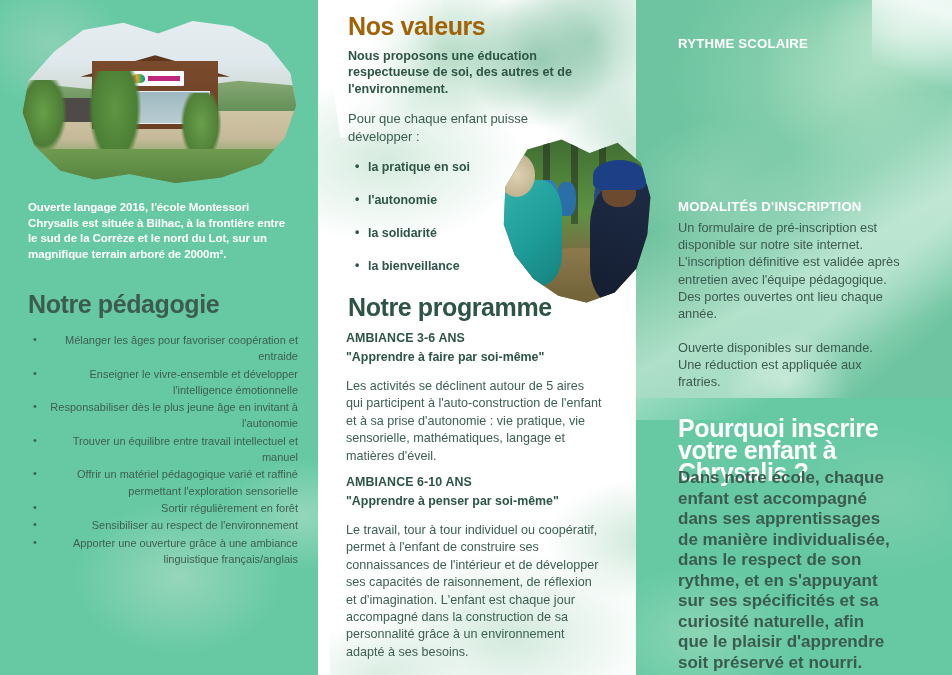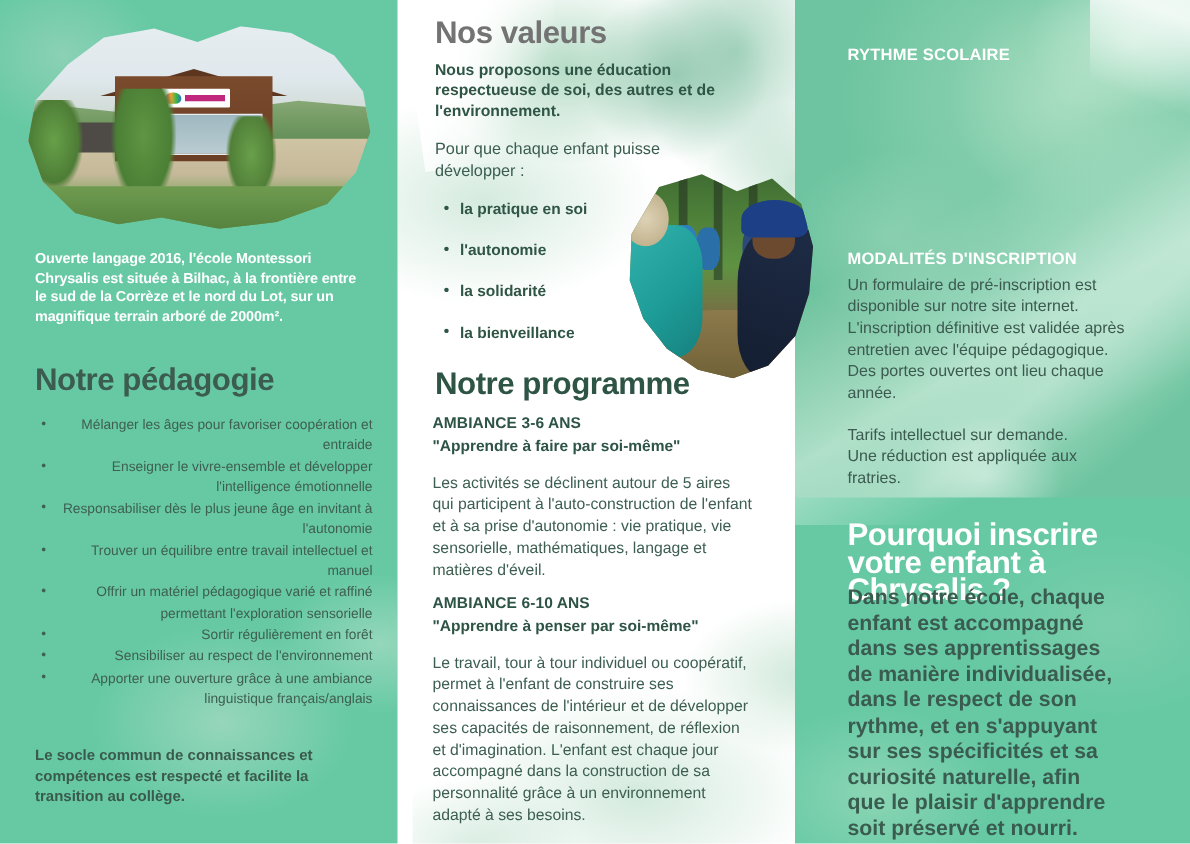--- a/index.html
+++ b/index.html
@@ -291,21 +291,21 @@
     font-size: 25px;
     font-weight: bold;
     letter-spacing: -0.4px;
   }
   .title-pedagogie {
     left: 28px; top: 290px;
     color: #3c5c50;
   }
   .title-valeurs {
     left: 348px; top: 12px;
-    color: #737373;
+    color: #a16207;
   }
   .title-programme {
     left: 348px; top: 293px;
     color: #2e5446;
   }
   .title-pourquoi {
     left: 678px; top: 417px;
     width: 250px;
     color: #ffffff;
     font-size: 19px;
@@ -481,21 +481,20 @@
     <li>Mélanger les âges pour favoriser coopération et entraide</li>
     <li>Enseigner le vivre-ensemble et développer l'intelligence émotionnelle</li>
     <li>Responsabiliser dès le plus jeune âge en invitant à l'autonomie</li>
     <li>Trouver un équilibre entre travail intellectuel et manuel</li>
     <li>Offrir un matériel pédagogique varié et raffiné permettant l'exploration sensorielle</li>
     <li>Sortir régulièrement en forêt</li>
     <li>Sensibiliser au respect de l'environnement</li>
     <li>Apporter une ouverture grâce à une ambiance linguistique français/anglais</li>
   </ul>
 
-  <div class="ped-footer">Le socle commun de connaissances et compétences est respecté et facilite la transition au collège.</div>
 
   <h1 class="section-title title-valeurs">Nos valeurs</h1>
   <div class="valeurs-sub">Nous proposons une éducation respectueuse de soi, des autres et de l'environnement.</div>
   <div class="valeurs-lead">Pour que chaque enfant puisse développer :</div>
 
   <ul class="bullets valeurs-list">
     <li>la pratique en soi</li>
     <li>l'autonomie</li>
     <li>la solidarité</li>
     <li>la bienveillance</li>
@@ -525,19 +524,19 @@
 
   <div class="prog-h prog-h2">AMBIANCE 6-10 ANS</div>
   <div class="prog-q prog-q2">"Apprendre à penser par soi-même"</div>
   <div class="prog-body prog-p2">Le travail, tour à tour individuel ou coopératif, permet à l'enfant de construire ses connaissances de l'intérieur et de développer ses capacités de raisonnement, de réflexion et d'imagination. L'enfant est chaque jour accompagné dans la construction de sa personnalité grâce à un environnement adapté à ses besoins.</div>
 
   <div class="right-h rh-rythme">RYTHME SCOLAIRE</div>
 
   <div class="right-h rh-modalites">MODALITÉS D'INSCRIPTION</div>
   <div class="right-body rb-modalites" style="white-space:pre-line">Un formulaire de pré-inscription est disponible sur notre site internet. L'inscription définitive est validée après entretien avec l'équipe pédagogique.
 Des portes ouvertes ont lieu chaque année.</div>
-  <div class="right-body rb-tarifs" style="white-space:pre-line">Tarifs intellectuel sur demande.
+  <div class="right-body rb-tarifs" style="white-space:pre-line">Ouverte disponibles sur demande.
 Une réduction est appliquée aux fratries.</div>
 
   <h1 class="section-title title-pourquoi">Pourquoi inscrire votre enfant à Chrysalis ?</h1>
   <div class="pourquoi-body">Dans notre école, chaque enfant est accompagné dans ses apprentissages de manière individualisée, dans le respect de son rythme, et en s'appuyant sur ses spécificités et sa curiosité naturelle, afin que le plaisir d'apprendre soit préservé et nourri.</div>
 
 </div>
 
 </body></html>

